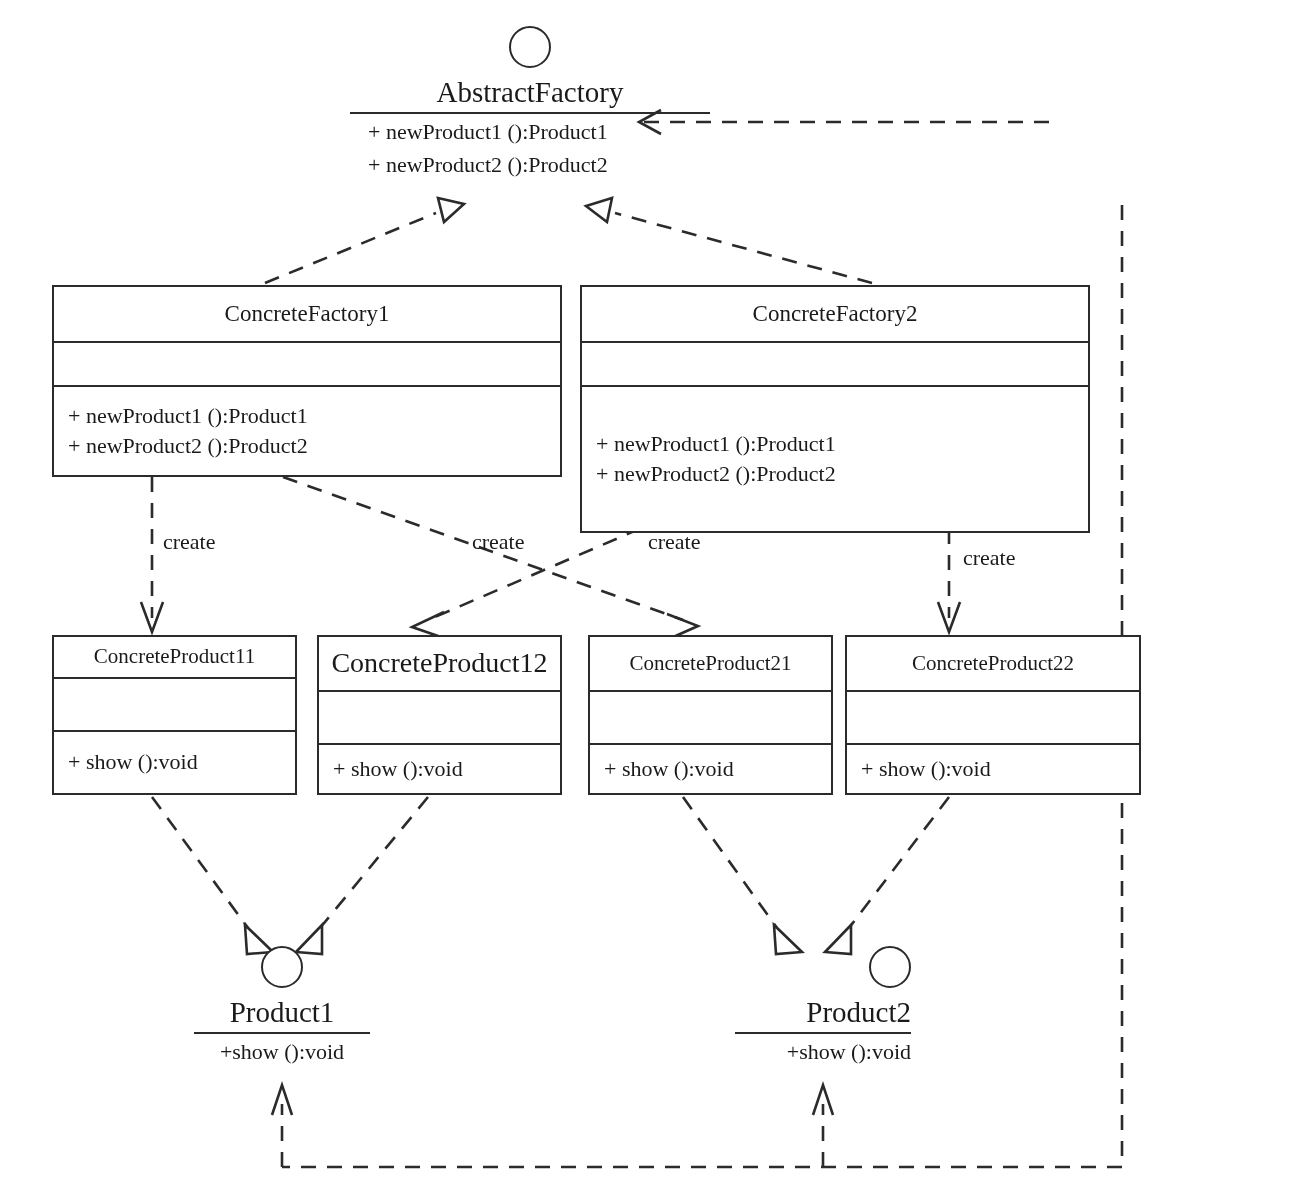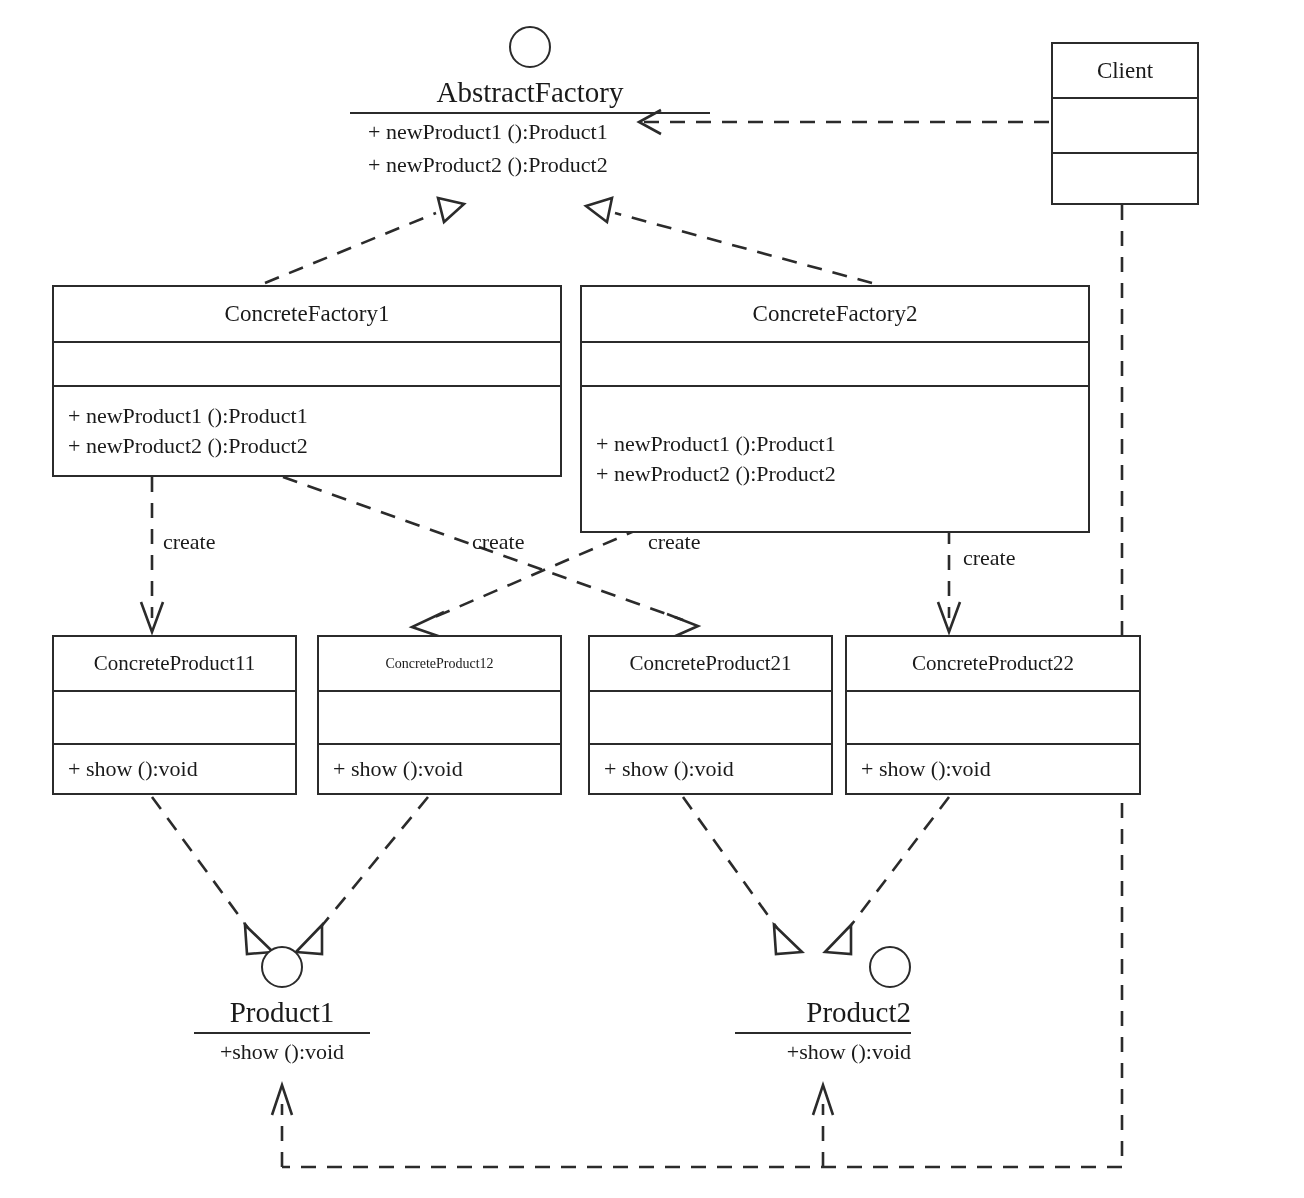--- a/index.html
+++ b/index.html
@@ -204,25 +204,20 @@
   <div class="iface wide" style="left:350px; top:26px; width:360px;">
     <div class="circle"></div>
     <div class="iname">AbstractFactory</div>
     <div class="ibar" style="width:100%;"></div>
     <div class="iops">
       <div class="iop">+ newProduct1 ():Product1</div>
       <div class="iop">+ newProduct2 ():Product2</div>
     </div>
   </div>
 
-  <div class="umlbox" style="left:1051px; top:42px; width:148px; height:163px;">
-    <div class="compartment cls-name" style="height:53px;">Client</div>
-    <div class="compartment cls-attrs" style="height:55px;"></div>
-    <div class="compartment cls-ops" style="flex:1;"></div>
-  </div>
 
   <div class="umlbox" style="left:52px; top:285px; width:510px; height:192px;">
     <div class="compartment cls-name" style="height:54px;">ConcreteFactory1</div>
     <div class="compartment cls-attrs" style="height:44px;"></div>
     <div class="compartment cls-ops" style="flex:1;">
       <div class="op">+ newProduct1 ():Product1</div>
       <div class="op">+ newProduct2 ():Product2</div>
     </div>
   </div>
 
@@ -234,29 +229,29 @@
       <div class="op">+ newProduct2 ():Product2</div>
     </div>
   </div>
 
   <div class="edge-label" style="left:163px; top:531px;">create</div>
   <div class="edge-label" style="left:472px; top:531px;">create</div>
   <div class="edge-label" style="left:648px; top:531px;">create</div>
   <div class="edge-label" style="left:963px; top:547px;">create</div>
 
   <div class="umlbox" style="left:52px; top:635px; width:245px; height:160px;">
-    <div class="compartment cls-name" style="height:53px; font-size:21px;">ConcreteProduct11</div>
+    <div class="compartment cls-name" style="height:40px; font-size:21px;">ConcreteProduct11</div>
     <div class="compartment cls-attrs" style="height:53px;"></div>
     <div class="compartment cls-ops" style="flex:1;">
       <div class="op">+ show ():void</div>
     </div>
   </div>
 
   <div class="umlbox" style="left:317px; top:635px; width:245px; height:160px;">
-    <div class="compartment cls-name" style="height:53px; font-size:14px;">ConcreteProduct12</div>
+    <div class="compartment cls-name" style="height:53px; font-size:28px;">ConcreteProduct12</div>
     <div class="compartment cls-attrs" style="height:53px;"></div>
     <div class="compartment cls-ops" style="flex:1;">
       <div class="op">+ show ():void</div>
     </div>
   </div>
 
   <div class="umlbox" style="left:588px; top:635px; width:245px; height:160px;">
     <div class="compartment cls-name" style="height:53px; font-size:21px;">ConcreteProduct21</div>
     <div class="compartment cls-attrs" style="height:53px;"></div>
     <div class="compartment cls-ops" style="flex:1;">

